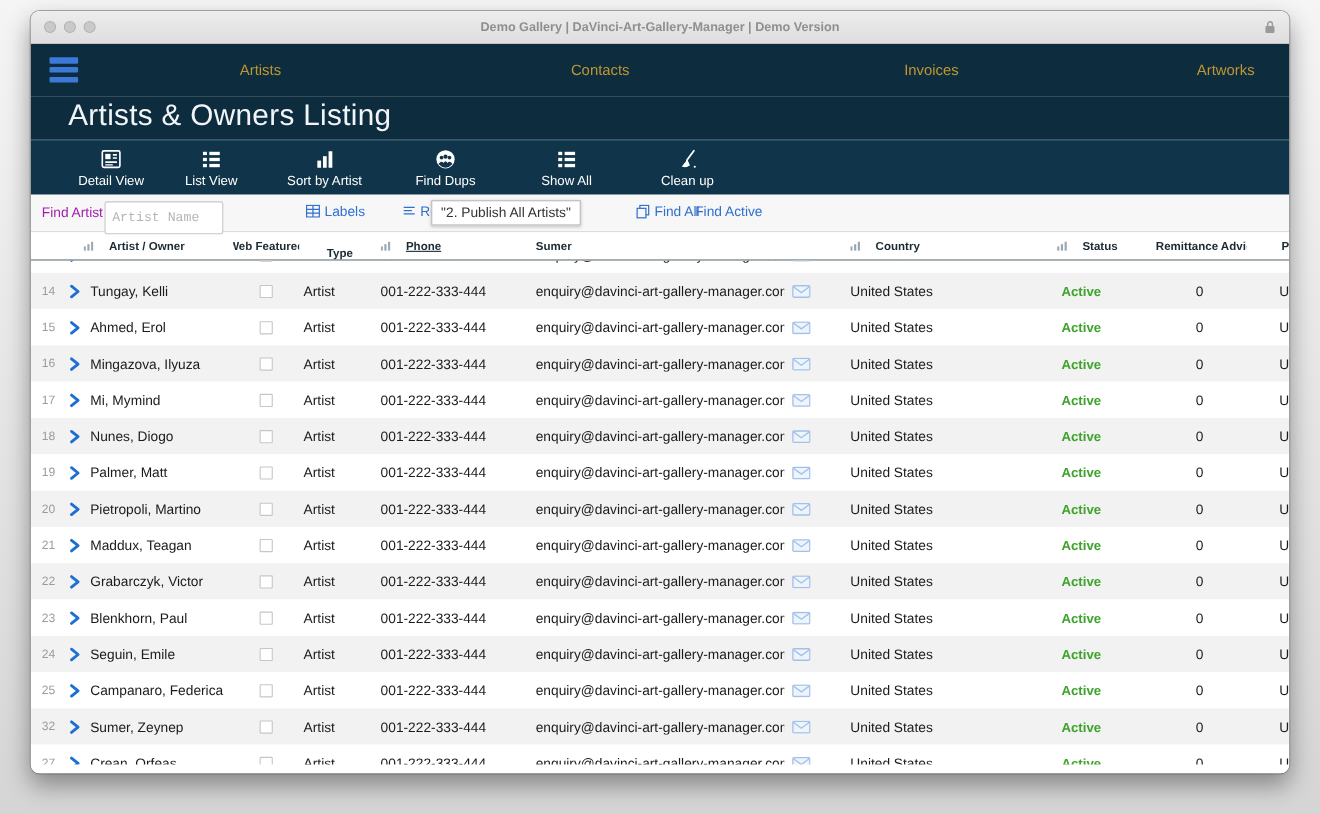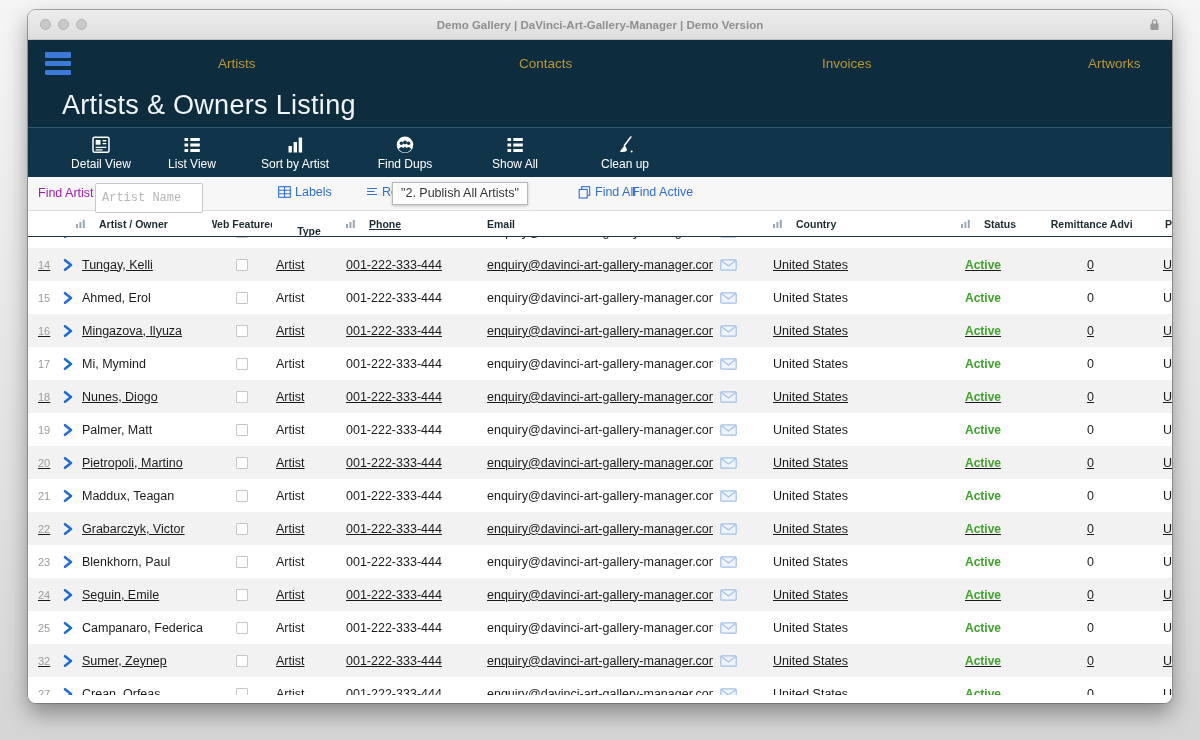--- a/index.html
+++ b/index.html
@@ -68,21 +68,21 @@
     color:#1c2b33; white-space:nowrap; overflow:hidden; cursor:pointer; height:100%; }
   .h-artist_owner { grid-column:2 / span 2; padding-left:14px; }
   .h-web_featured { grid-column:4; justify-content:center; }
   .h-type { grid-column:5;flex-direction:column; } .h-phone { grid-column:6;text-decoration:underline; }
   .h-email { grid-column:7; padding-left:4px; } .h-mail { grid-column:8; }
   .h-country { grid-column:9; padding-left:30px; } .h-status { grid-column:10; padding-left:8px; }
   .h-remittance { grid-column:11; justify-content:center; } .h-pa { grid-column:12; padding-left:18px; }
 
   .tbody { height:458px; overflow:hidden; background:#fff; }
   .row { height:33px; background:#fff; font-size:12.5px; color:#1b1b1b; cursor:pointer; }
-  .row.alt { background:#f2f2f2;text-decoration:underline; }
+  .row.alt { background:#f2f2f2; }
   .sliver { height:11px; overflow:hidden; }
   .sliver .row { margin-top:-22px; }
   .c-num { color:#9b9b9b; font-size:11px; padding-left:2px; }
   .c-chev { display:flex; align-items:center; }
   .c-name { font-weight:400; white-space:nowrap; overflow:hidden; }
   .c-web { display:flex; justify-content:center; }
   .checkbox { width:12px; height:12px; border:1px solid #c6c6c6; background:#fff; border-radius:1px; display:inline-block; }
   .c-type { padding-left:4px; }
   .c-email { padding-left:4px; white-space:nowrap; overflow:hidden; }
   .c-mail { display:flex; justify-content:center; }
@@ -263,21 +263,21 @@
     <svg class="mini-sort" width="9" height="9" viewBox="0 0 9 9">
       <rect x="0" y="5" width="2" height="4" fill="#9aa8b4"></rect>
       <rect x="3.4" y="3" width="2" height="6" fill="#9aa8b4"></rect>
       <rect x="6.8" y="0.8" width="2" height="8.2" fill="#9aa8b4"></rect>
     </svg>
     <span class="hlabel">Phone</span>
   </div>
 
   <div class="hcell h-email">
 
-    <span class="hlabel">Email</span>
+    <span class="hlabel">Sumer</span>
   </div>
 
   <div class="hcell h-mail">
 
     <span class="hlabel"></span>
   </div>
 
   <div class="hcell h-country">
     <svg class="mini-sort" width="9" height="9" viewBox="0 0 9 9">
       <rect x="0" y="5" width="2" height="4" fill="#9aa8b4"></rect>

